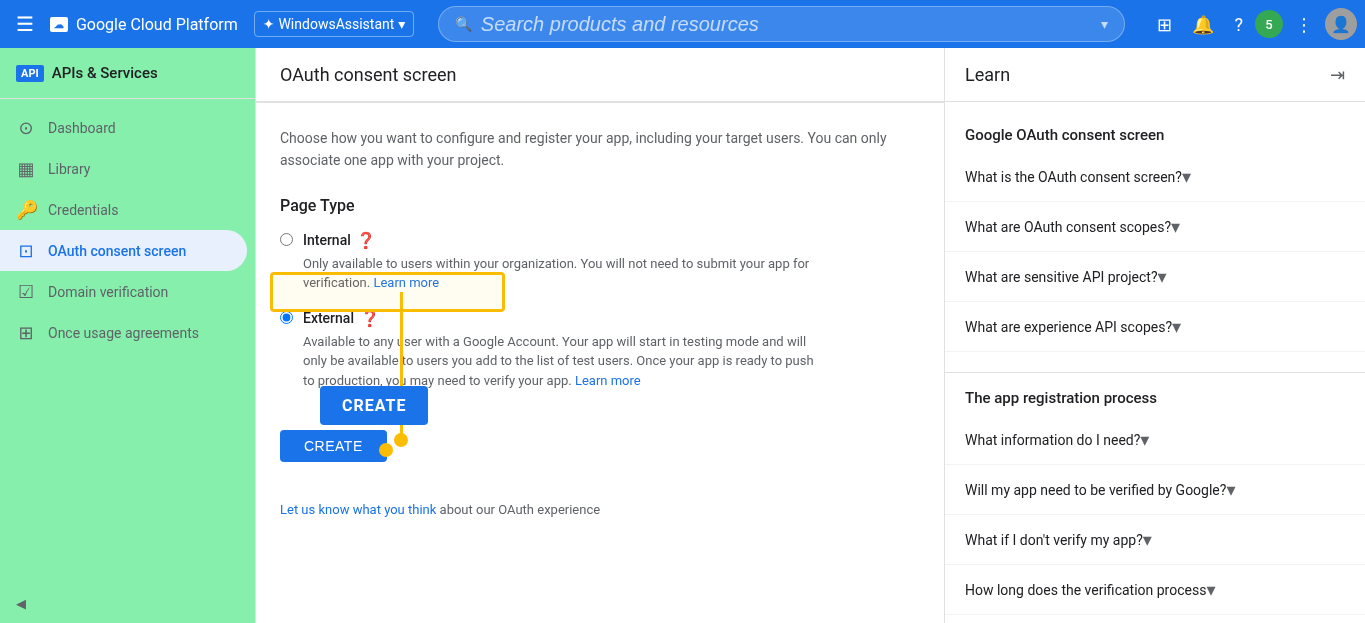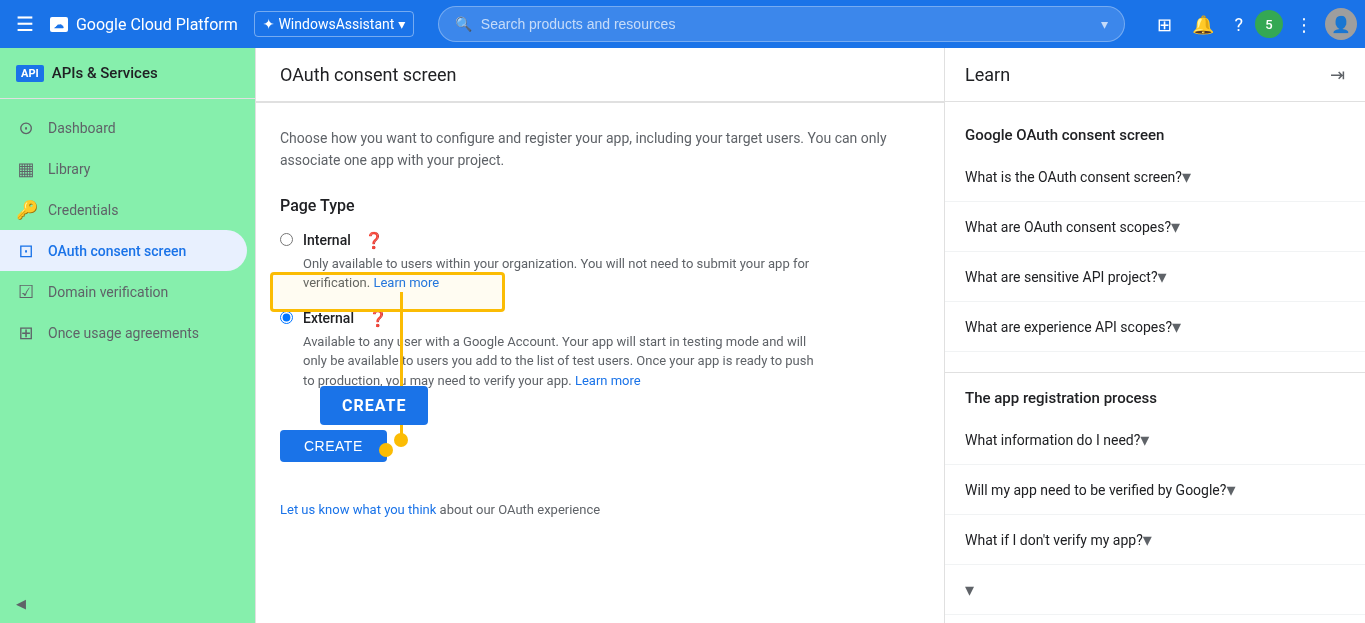--- a/index.html
+++ b/index.html
@@ -30,22 +30,23 @@
       align-items: center;
       padding: 0 16px;
       height: 36px;
       gap: 8px;
     }
     .topnav-search input {
       background: transparent;
       border: none;
       outline: none;
       color: #ffffff;
-      font-size: 14px;
+      font-size: 20px;
       flex: 1;
+      font-style: italic;
     }
     .topnav-search input::placeholder { color: rgba(255,255,255,0.7); }
     .topnav-search-icon { color: rgba(255,255,255,0.8); }
     .topnav-icons { display: flex; align-items: center; gap: 4px; }
     .topnav-icon-btn { color: white; padding: 8px; cursor: pointer; border-radius: 50%; display: flex; align-items: center; justify-content: center; font-size: 18px; }
     .topnav-avatar-badge {
       background: #34a853;
       color: white;
       border-radius: 50%;
       width: 28px;
@@ -126,21 +127,21 @@
       color: #202124;
     }
     .main-body { padding: 24px; }
     .description-text { font-size: 14px; color: #5f6368; line-height: 1.6; margin-bottom: 24px; max-width: 640px; }
 
     .user-type-section { margin-bottom: 24px; }
     .section-label { font-size: 16px; font-weight: 500; color: #202124; margin-bottom: 16px; }
 
     .radio-option { display: flex; align-items: flex-start; gap: 10px; margin-bottom: 16px; }
     .radio-option input[type="radio"] { margin-top: 2px; cursor: pointer; }
-    .radio-label-row { display: flex; align-items: center; gap: 14px; margin-bottom: 4px; }
+    .radio-label-row { display: flex; align-items: center; gap: 6px; margin-bottom: 4px; }
     .radio-label { font-size: 14px; font-weight: 500; color: #202124; }
     .radio-desc { font-size: 13px; color: #5f6368; line-height: 1.5; max-width: 520px; }
     .radio-desc a { color: #1a73e8; text-decoration: none; }
     .help-icon { color: #5f6368; font-size: 16px; cursor: pointer; }
 
     .create-btn {
       background: #1a73e8;
       color: white;
       border: none;
       padding: 8px 24px;
@@ -384,18 +385,19 @@
       </div>
       <div class="learn-item">
         <span>Will my app need to be verified by Google?</span>
         <span class="learn-item-chevron">▾</span>
       </div>
       <div class="learn-item">
         <span>What if I don't verify my app?</span>
         <span class="learn-item-chevron">▾</span>
       </div>
       <div class="learn-item">
+        <span>How long does the verification process</span>
         <span class="learn-item-chevron">▾</span>
       </div>
     </div>
   </aside>
 
 </div>
 
 </body></html>

